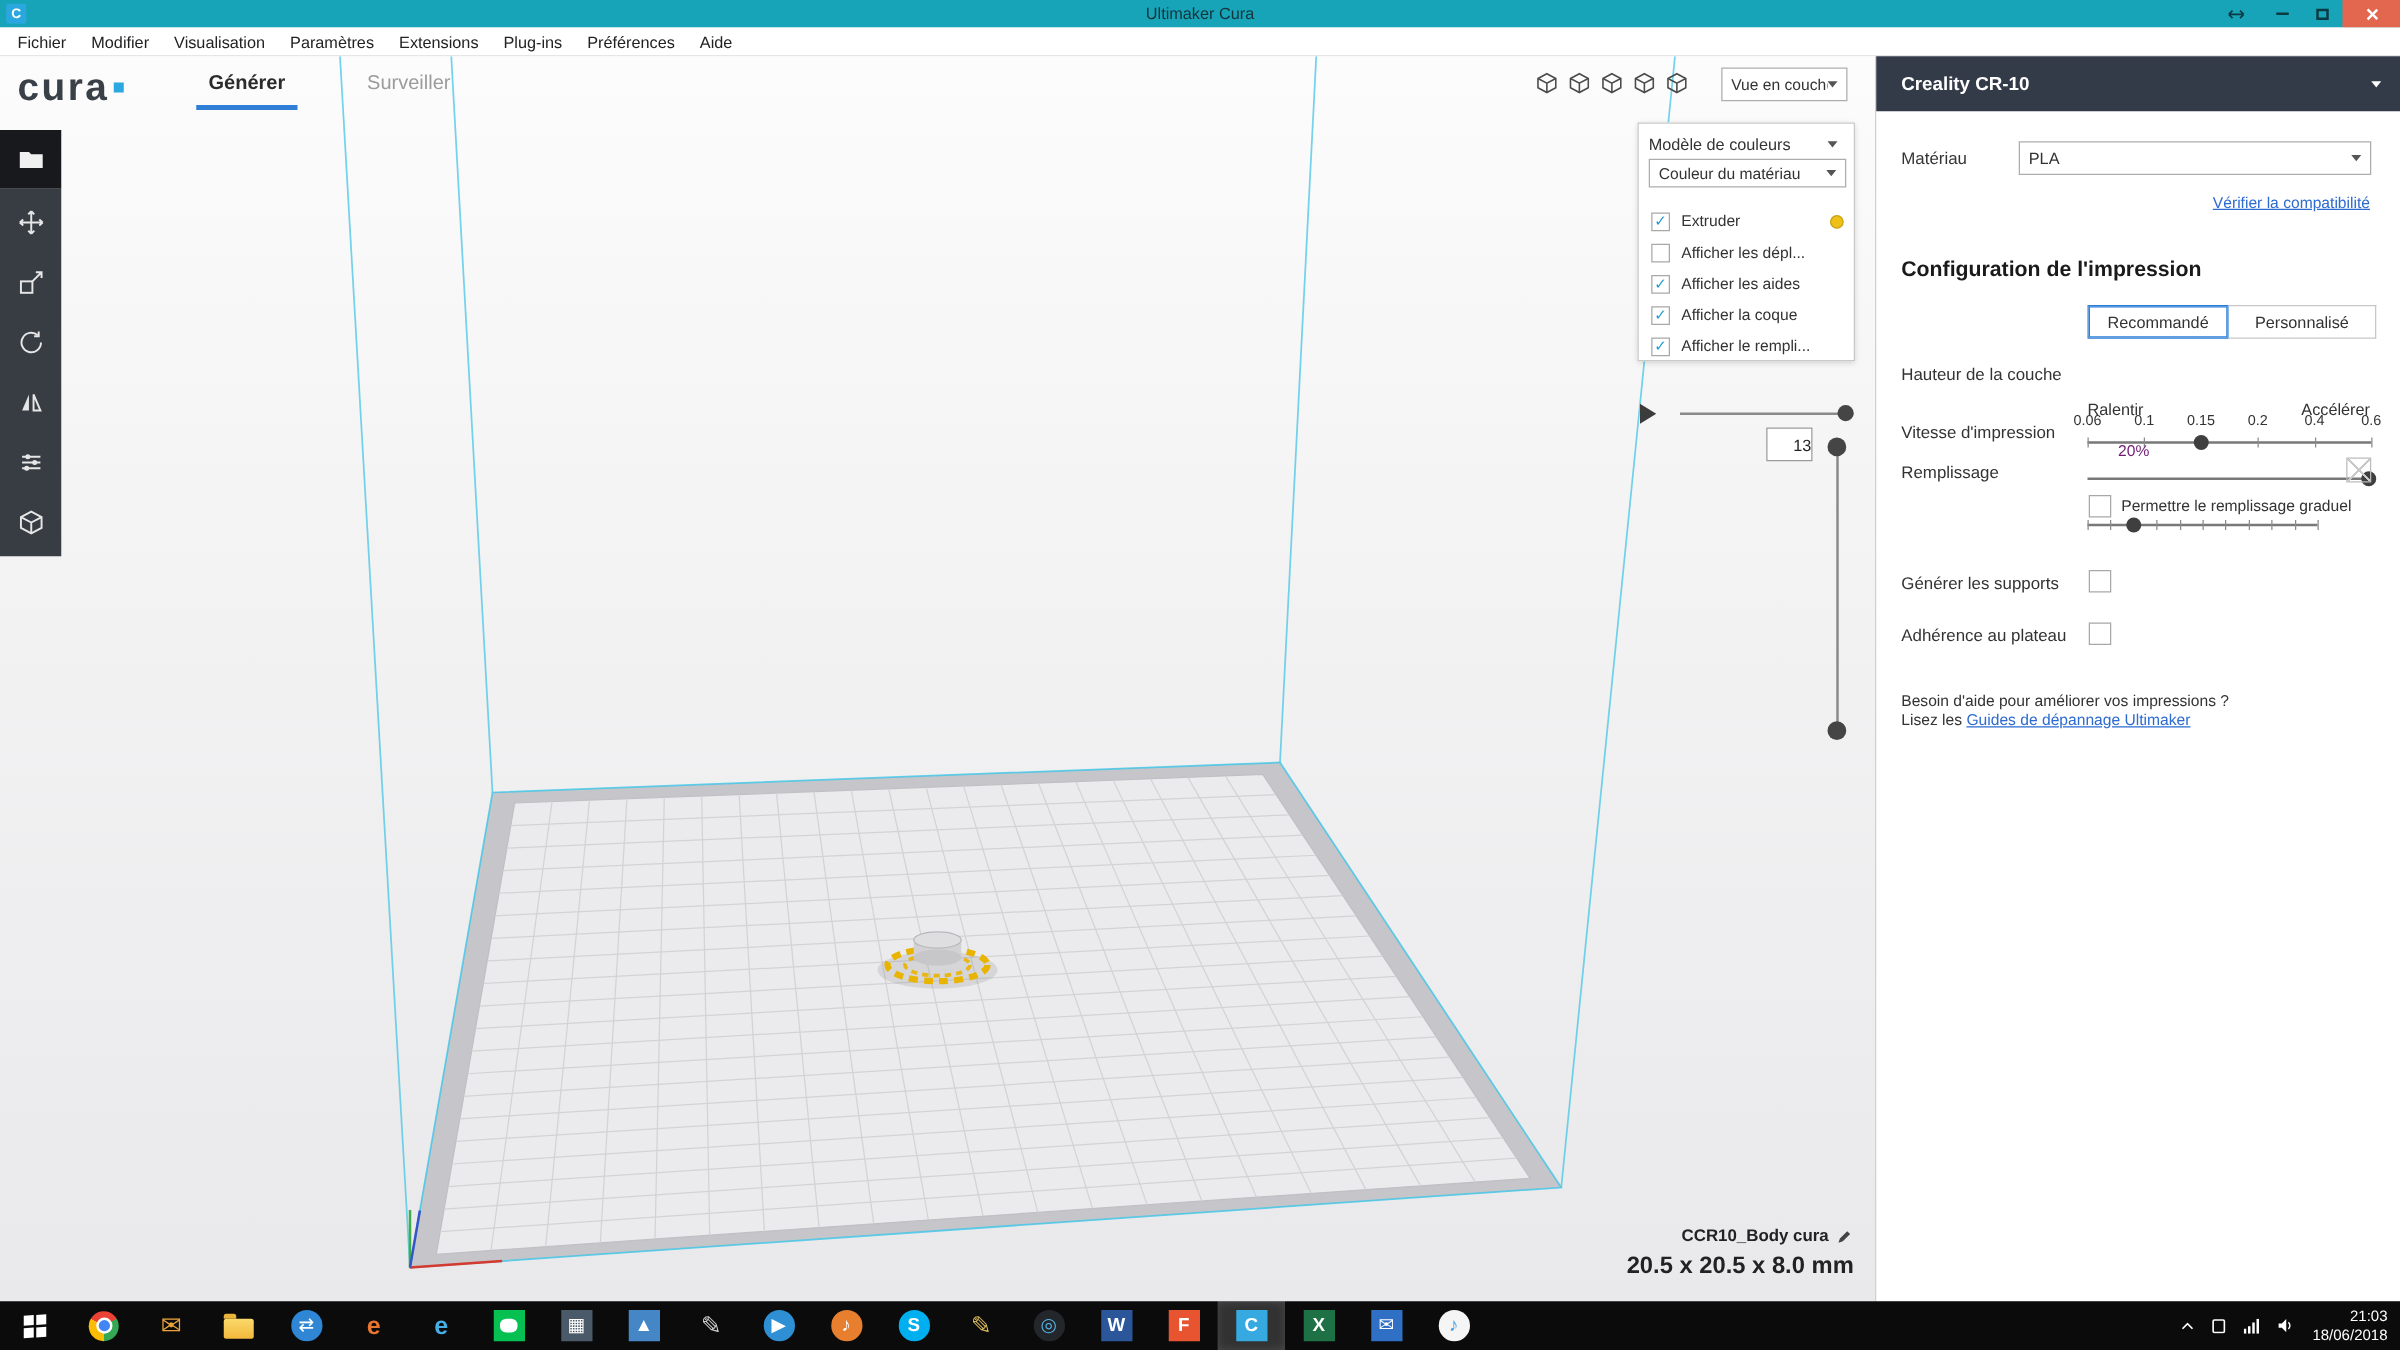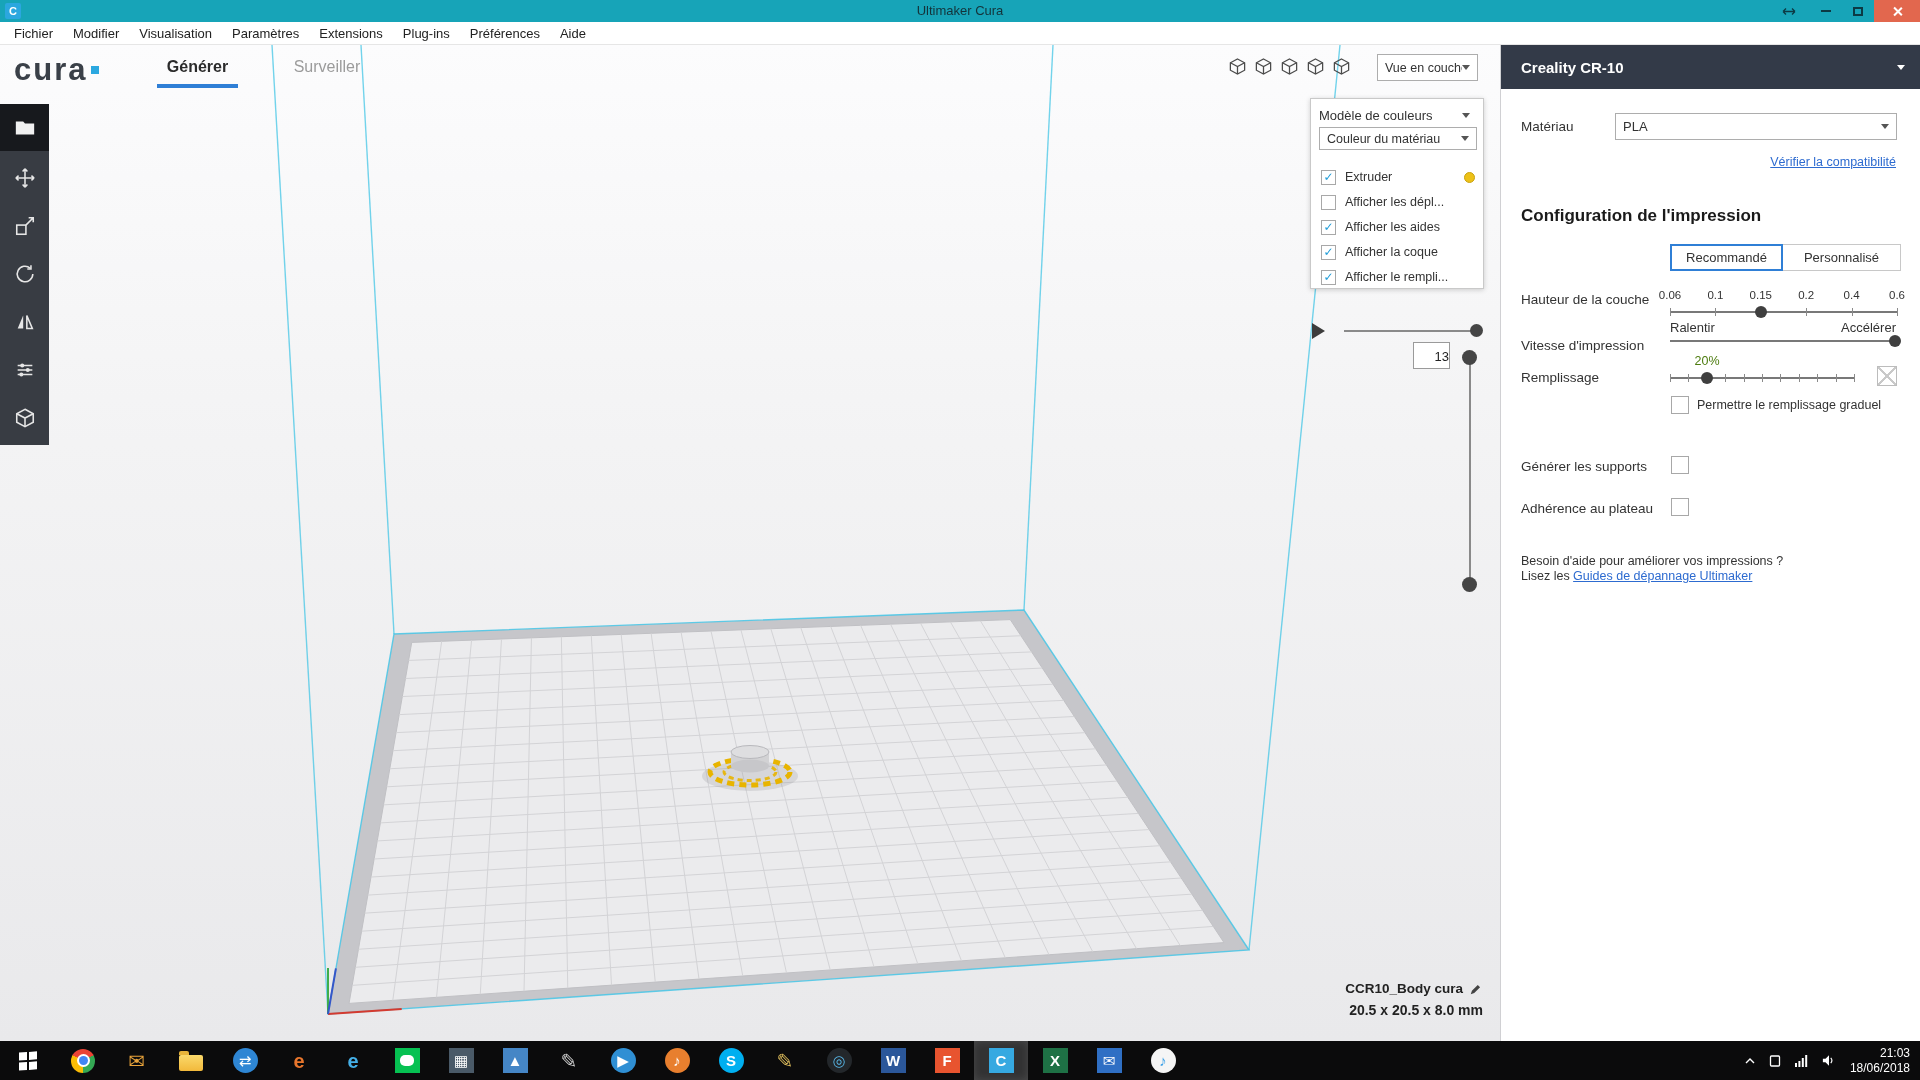--- a/index.html
+++ b/index.html
@@ -70,45 +70,45 @@
   .v-handle { position:absolute; left:1462px; width:15px; height:15px; border-radius:50%; background:#454545; }
 
   
   .open-btn { position:absolute; left:0; top:104px; width:49px; height:47px; background:#17191d; display:flex; align-items:center; justify-content:center; }
   .tools { position:absolute; left:0; top:151px; width:49px; background:#383c43; padding:3px 0; }
   .tool { width:49px; height:48px; display:flex; align-items:center; justify-content:center; }
 
   
   .model-info { position:absolute; right:437px; top:981px; text-align:right; }
   .mi-name-row { font-size:13.5px; font-weight:bold; color:#222; display:flex; justify-content:flex-end; align-items:center; gap:6px; }
-  .mi-dims { margin-top:6px; font-size:14px; font-weight:bold; color:#222; }
+  .mi-dims { margin-top:6px; font-size:19px; font-weight:bold; color:#222; }
 
   
   .right-panel { position:absolute; left:1500px; top:45px; width:420px; height:996px; background:#fff; border-left:1px solid #d0d0d3; }
   .machine-header { position:absolute; left:0; top:0; width:420px; height:44px; background:#333a48; color:#fff; display:flex; align-items:center; }
   .machine-name { margin-left:20px; font-size:15px; font-weight:bold; flex:1; }
   .machine-header .chev { margin-right:16px; }
   .rp-label { position:absolute; left:20px; font-size:13.5px; color:#333; }
   .material-combo { position:absolute; left:114px; top:68px; width:282px; height:27px; }
   .compat-link { position:absolute; right:24px; top:110px; font-size:12.5px; color:#2d6bd0; text-decoration:underline; }
   .setup-title { position:absolute; left:20px; top:161px; font-size:17px; font-weight:bold; color:#1a1a1a; }
   .mode-tabs { position:absolute; left:169px; top:199px; display:flex;border-radius:12px; }
   .mode-tab { height:27px; background:#fff; border:1px solid #c8c8c8; font-size:13px; color:#333; display:flex; align-items:center; justify-content:center; }
   .mode-tab.rec { width:113px; }
   .mode-tab.cust { width:118px; border-left:none; }
   .mode-tab.active { border:1px solid #2f7fd6; box-shadow:inset 0 0 0 1px #2f7fd6; }
 
-  .slider-zone { position:absolute; }
+  .slider-zone { position:absolute;margin-top:42px; }
   .track { position:absolute; height:2px; background:#787878; }
   .tickmark { position:absolute; width:1px; background:#8a8a8a; }
   .tick-label { position:absolute; width:40px; text-align:center; font-size:11.5px; color:#333; }
   .slider-handle { position:absolute; width:12px; height:12px; border-radius:50%; background:#3f3f3f; }
   .speed-min { position:absolute; left:169px; top:275px; font-size:13px; color:#333; }
   .speed-max { position:absolute; right:24px; top:275px; font-size:13px; color:#333; }
-  .infill-pct { position:absolute; left:176px; top:309px; width:60px; text-align:center; font-size:12.5px; color:#4d7c0f; }
+  .infill-pct { position:absolute; left:176px; top:309px; width:60px; text-align:center; font-size:12.5px; color:#701a75; }
   .gradual-icon { position:absolute; left:376px; top:321px; width:20px; height:20px; border:1px solid #bcbcbc; background:
      linear-gradient(45deg,transparent 47%,#c9c9c9 47%,#c9c9c9 53%,transparent 53%),
      linear-gradient(-45deg,transparent 47%,#c9c9c9 47%,#c9c9c9 53%,transparent 53%); }
   .rp-help { position:absolute; left:20px; font-size:12.5px; color:#333; }
   .rp-link { color:#2d6bd0; text-decoration:underline; }
 
   .job-panel { position:absolute; left:0; top:904px; width:420px; height:92px; border-top:1px solid #e4e4e4; background:#fff; }
   .jb-status { position:absolute; left:20px; top:8px; font-size:13.5px; font-weight:bold; color:#111; }
   .jb-time { position:absolute; left:20px; top:32px; font-size:19px; font-weight:bold; color:#111; }
   .jb-usage { position:absolute; left:20px; top:60px; font-size:12.5px; color:#888; }

